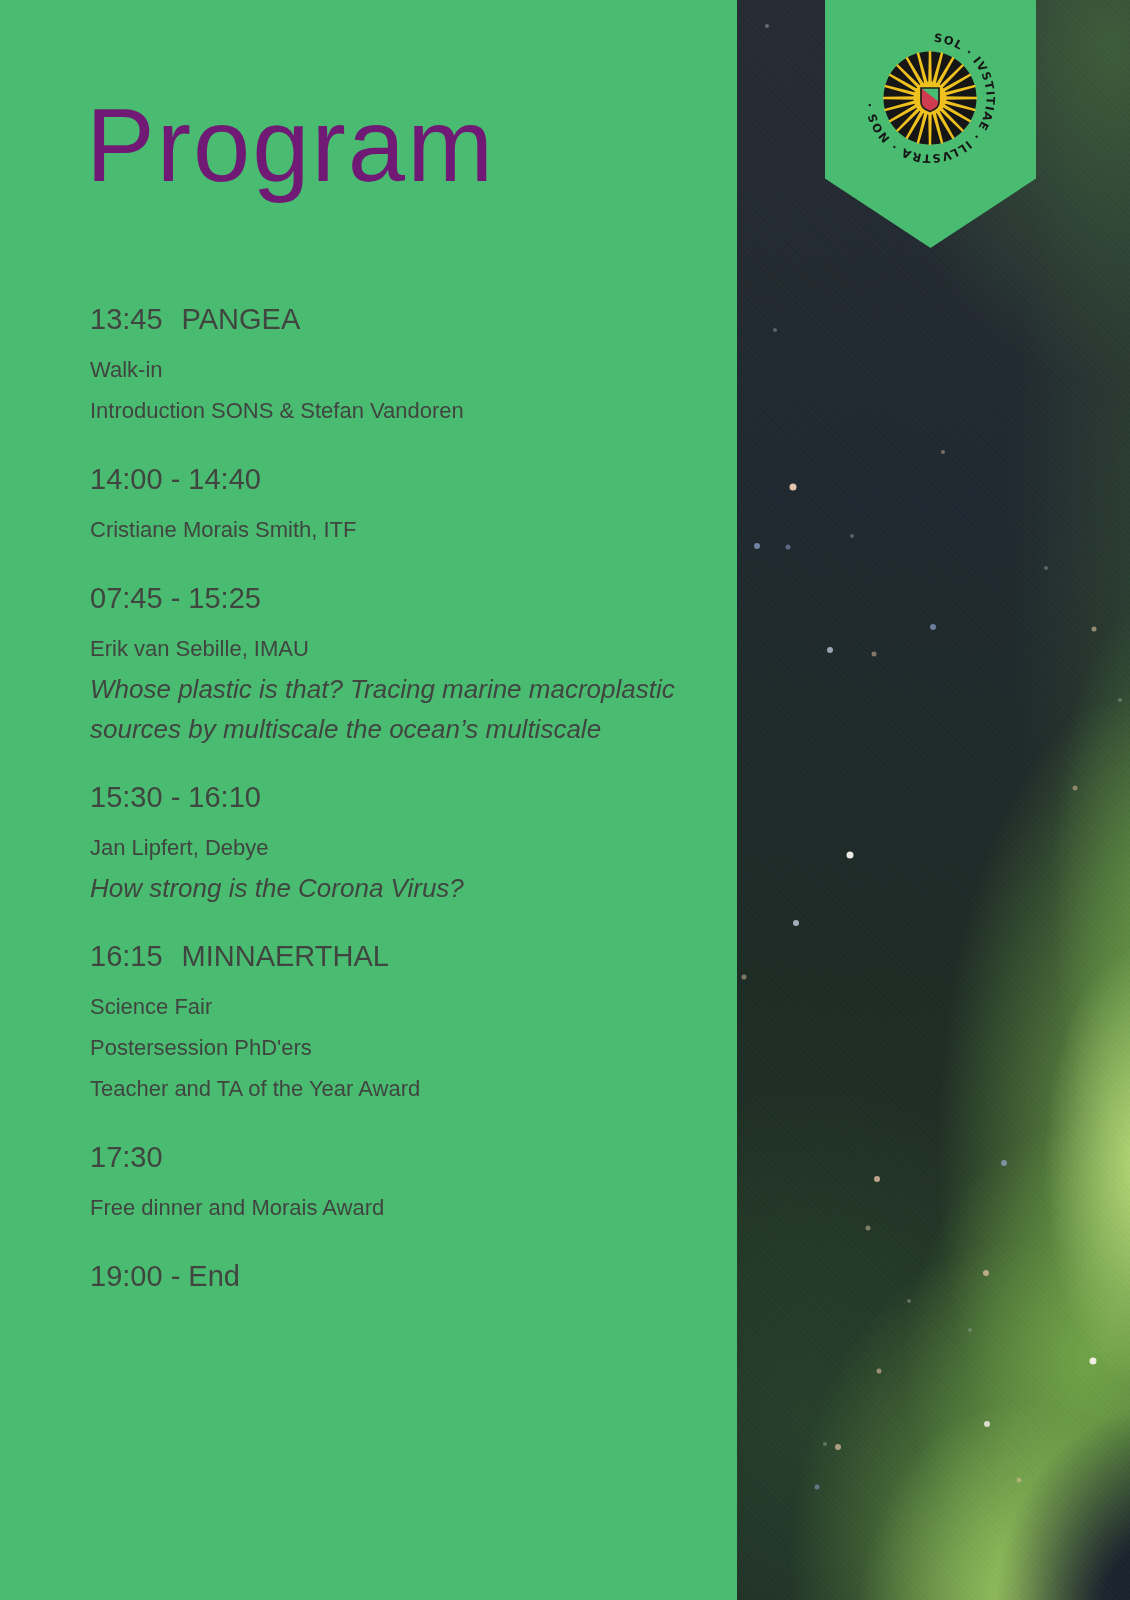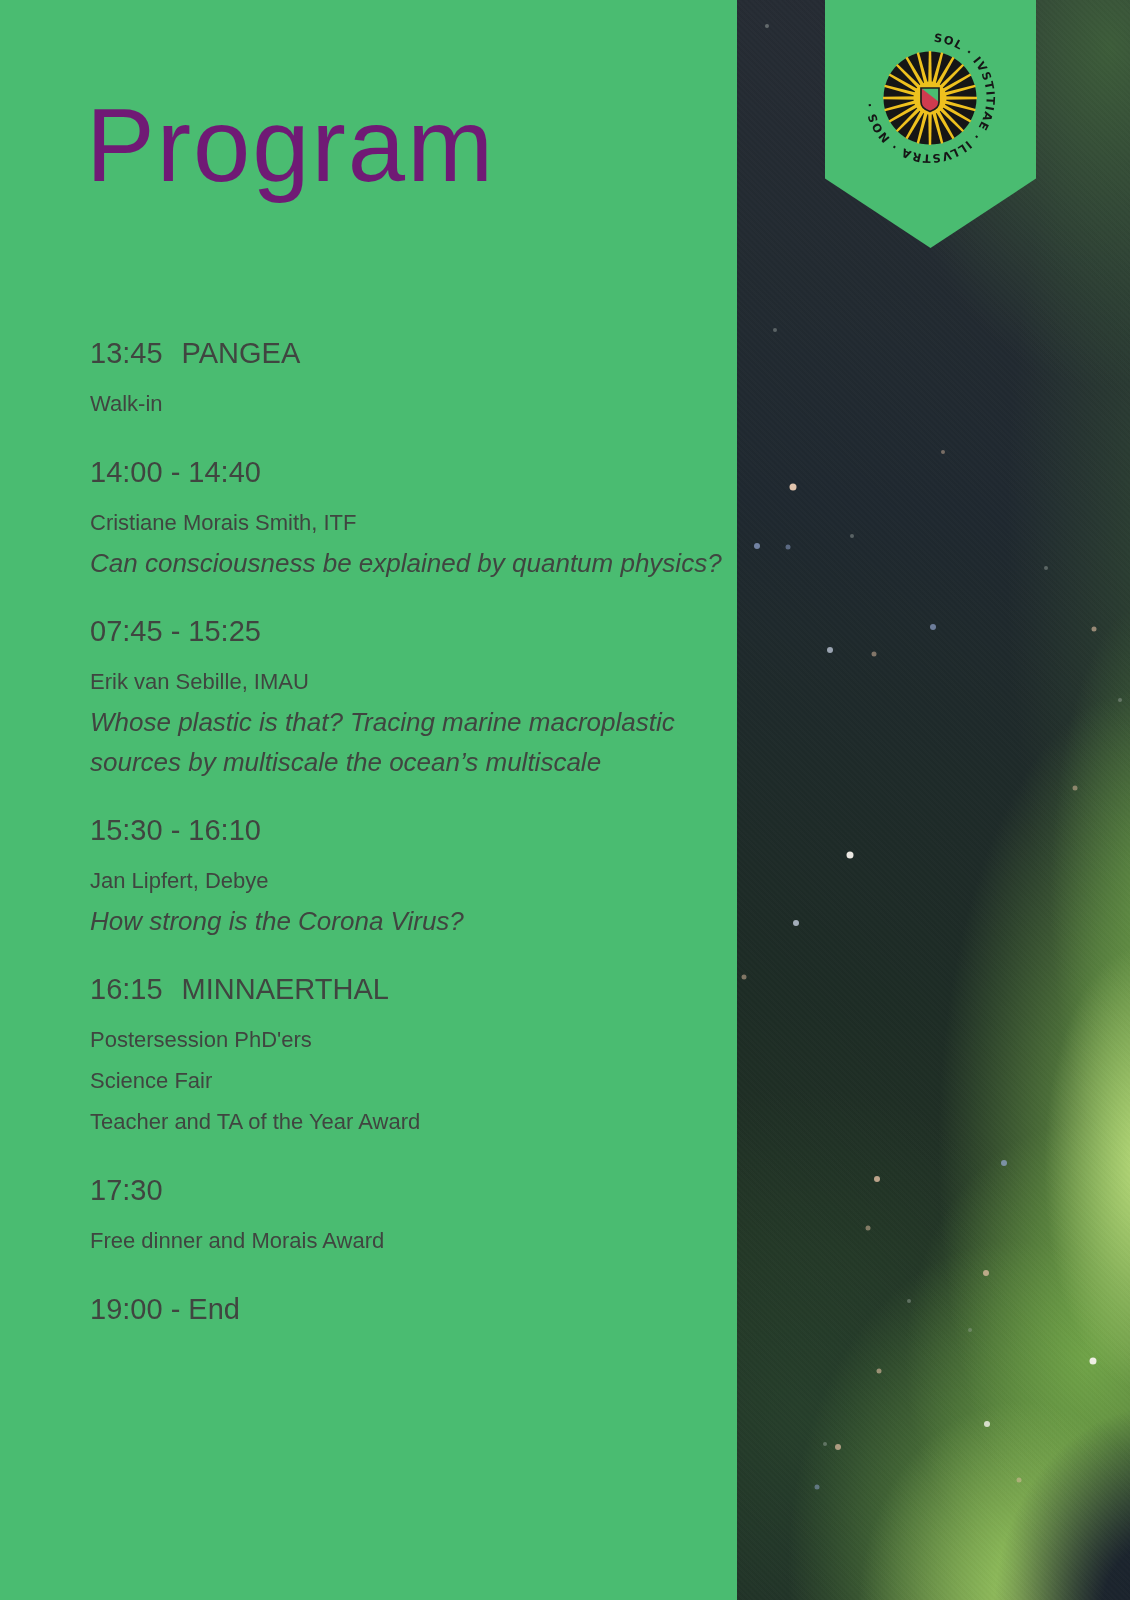--- a/index.html
+++ b/index.html
@@ -36,21 +36,21 @@
     clip-path:polygon(0 0, 100% 0, 100% 72%, 50% 100%, 0 72%);
   }
   .logo{position:absolute;left:39px;top:32px;width:132px;height:132px;}
   .ring-text{font-family:"DejaVu Sans", sans-serif;font-size:11.5px;font-weight:bold;letter-spacing:1.1px;fill:#161616;}
   
   .title{
     position:absolute;left:86px;top:92px;
     font-size:103px;line-height:1.05;font-weight:400;
     color:#701a75;letter-spacing:2px;
   }
-  .schedule{position:absolute;left:90px;top:301px;width:645px;margin-top:34px;}
+  .schedule{position:absolute;left:90px;top:301px;width:645px;}
   .time-row{
     font-size:29px;line-height:36px;font-weight:400;
     margin:30px 0 12px 0;color:#404540;
   }
   .event:first-child .time-row{margin-top:0;}
   .loc{margin-left:19px;}
   .line,.speaker{font-size:22px;line-height:41px;margin:0;}
   .talk{font-size:26px;line-height:40px;margin:0;font-style:italic;}
 </style>
 </head>
@@ -141,45 +141,45 @@
     </svg>
   </div>
 
   <div class="title">Program</div>
 
   <div class="schedule">
 
     <section class="event">
       <h2 class="time-row"><span>13:45</span><span class="loc">PANGEA</span></h2>
       <p class="line">Walk-in</p>
+      <p class="line">Introduction SONS &amp; Stefan Vandoren</p>
     </section>
 
     <section class="event">
       <h2 class="time-row"><span>14:00 - 14:40</span></h2>
       <p class="speaker">Cristiane Morais Smith, ITF</p>
-      <p class="talk">Can consciousness be explained by quantum physics?</p>
     </section>
 
     <section class="event">
       <h2 class="time-row"><span>07:45 - 15:25</span></h2>
       <p class="speaker">Erik van Sebille, IMAU</p>
       <p class="talk">Whose plastic is that? Tracing marine macroplastic</p>
       <p class="talk">sources by multiscale the ocean’s multiscale</p>
     </section>
 
     <section class="event">
       <h2 class="time-row"><span>15:30 - 16:10</span></h2>
       <p class="speaker">Jan Lipfert, Debye</p>
       <p class="talk">How strong is the Corona Virus?</p>
     </section>
 
     <section class="event">
       <h2 class="time-row"><span>16:15</span><span class="loc">MINNAERTHAL</span></h2>
+      <p class="line">Science Fair</p>
       <p class="line">Postersession PhD'ers</p>
-      <p class="line">Science Fair</p>
       <p class="line">Teacher and TA of the Year Award</p>
     </section>
 
     <section class="event">
       <h2 class="time-row"><span>17:30</span></h2>
       <p class="line">Free dinner and Morais Award</p>
     </section>
 
     <section class="event">
       <h2 class="time-row"><span>19:00 - End</span></h2>

